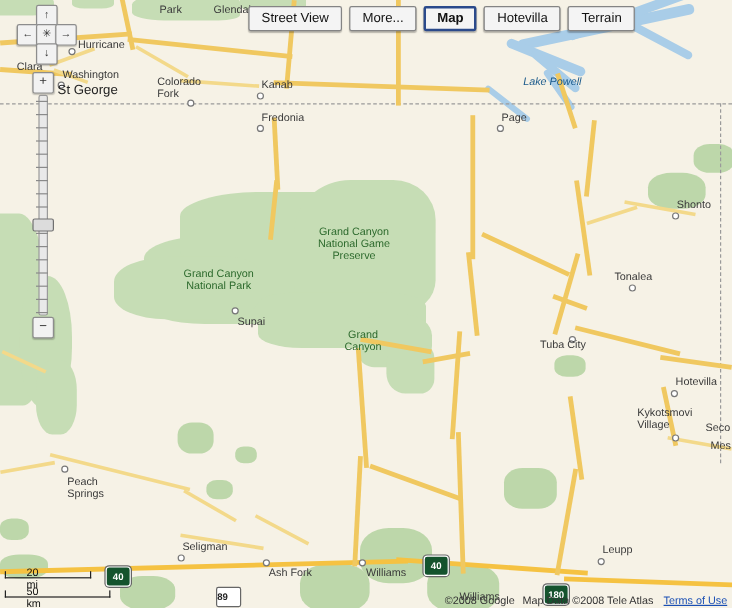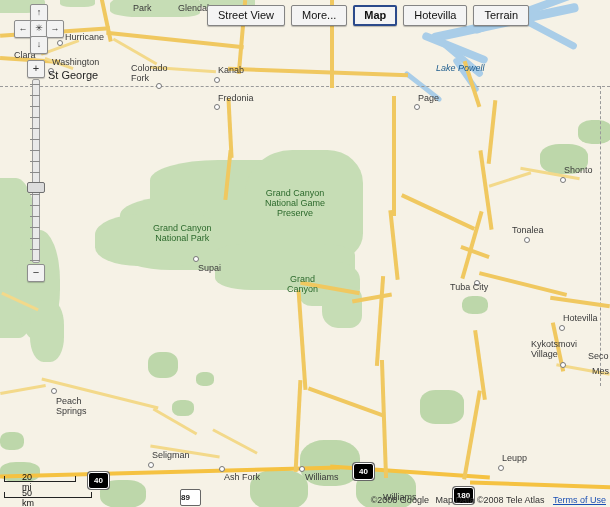--- a/index.html
+++ b/index.html
@@ -25,21 +25,21 @@
   .border-dash{position:absolute;border-top:1px dashed #9a9a9a;}
   .border-dash-v{position:absolute;border-left:1px dashed #9a9a9a;}
 
   
   .lbl{position:absolute;font-size:9px;color:#3a3a3a;white-space:nowrap;line-height:10px;}
   .lbl-park{position:absolute;font-size:9px;color:#2d6a2d;white-space:nowrap;text-align:center;line-height:10px;}
   .lbl-water{position:absolute;font-size:9px;color:#1c5b8c;white-space:nowrap;font-style:italic;text-align:center;}
   .dot{position:absolute;width:4px;height:4px;border:1px solid #777;border-radius:50%;background:#fff;}
 
   
-  .shield{position:absolute;width:19px;height:15px;background:#000000;border:1px solid #fff;border-radius:3px;
+  .shield{position:absolute;width:19px;height:15px;background:#14532d;border:1px solid #fff;border-radius:3px;
           color:#fff;font-size:8px;font-weight:bold;text-align:center;line-height:15px;box-shadow:0 0 0 1px #666;}
   .us-shield{position:absolute;width:19px;height:15px;background:#fff;border:1px solid #666;border-radius:2px;
           color:#222;font-size:8px;font-weight:bold;text-align:left;line-height:15px;}
 
   
   .topbar{position:absolute;top:5px;left:207px;display:flex;gap:6px;z-index:40;}
   .btn{background:#f4f4f4;border:1px solid #848484;border-radius:2px;font-size:11px;color:#111;
        padding:3px 10px;line-height:13px;box-shadow:0 1px 1px rgba(0,0,0,.25);cursor:pointer;}
   .btn.sel{border:2px solid #2b4a8b;font-weight:bold;padding:2px 9px;}
 

